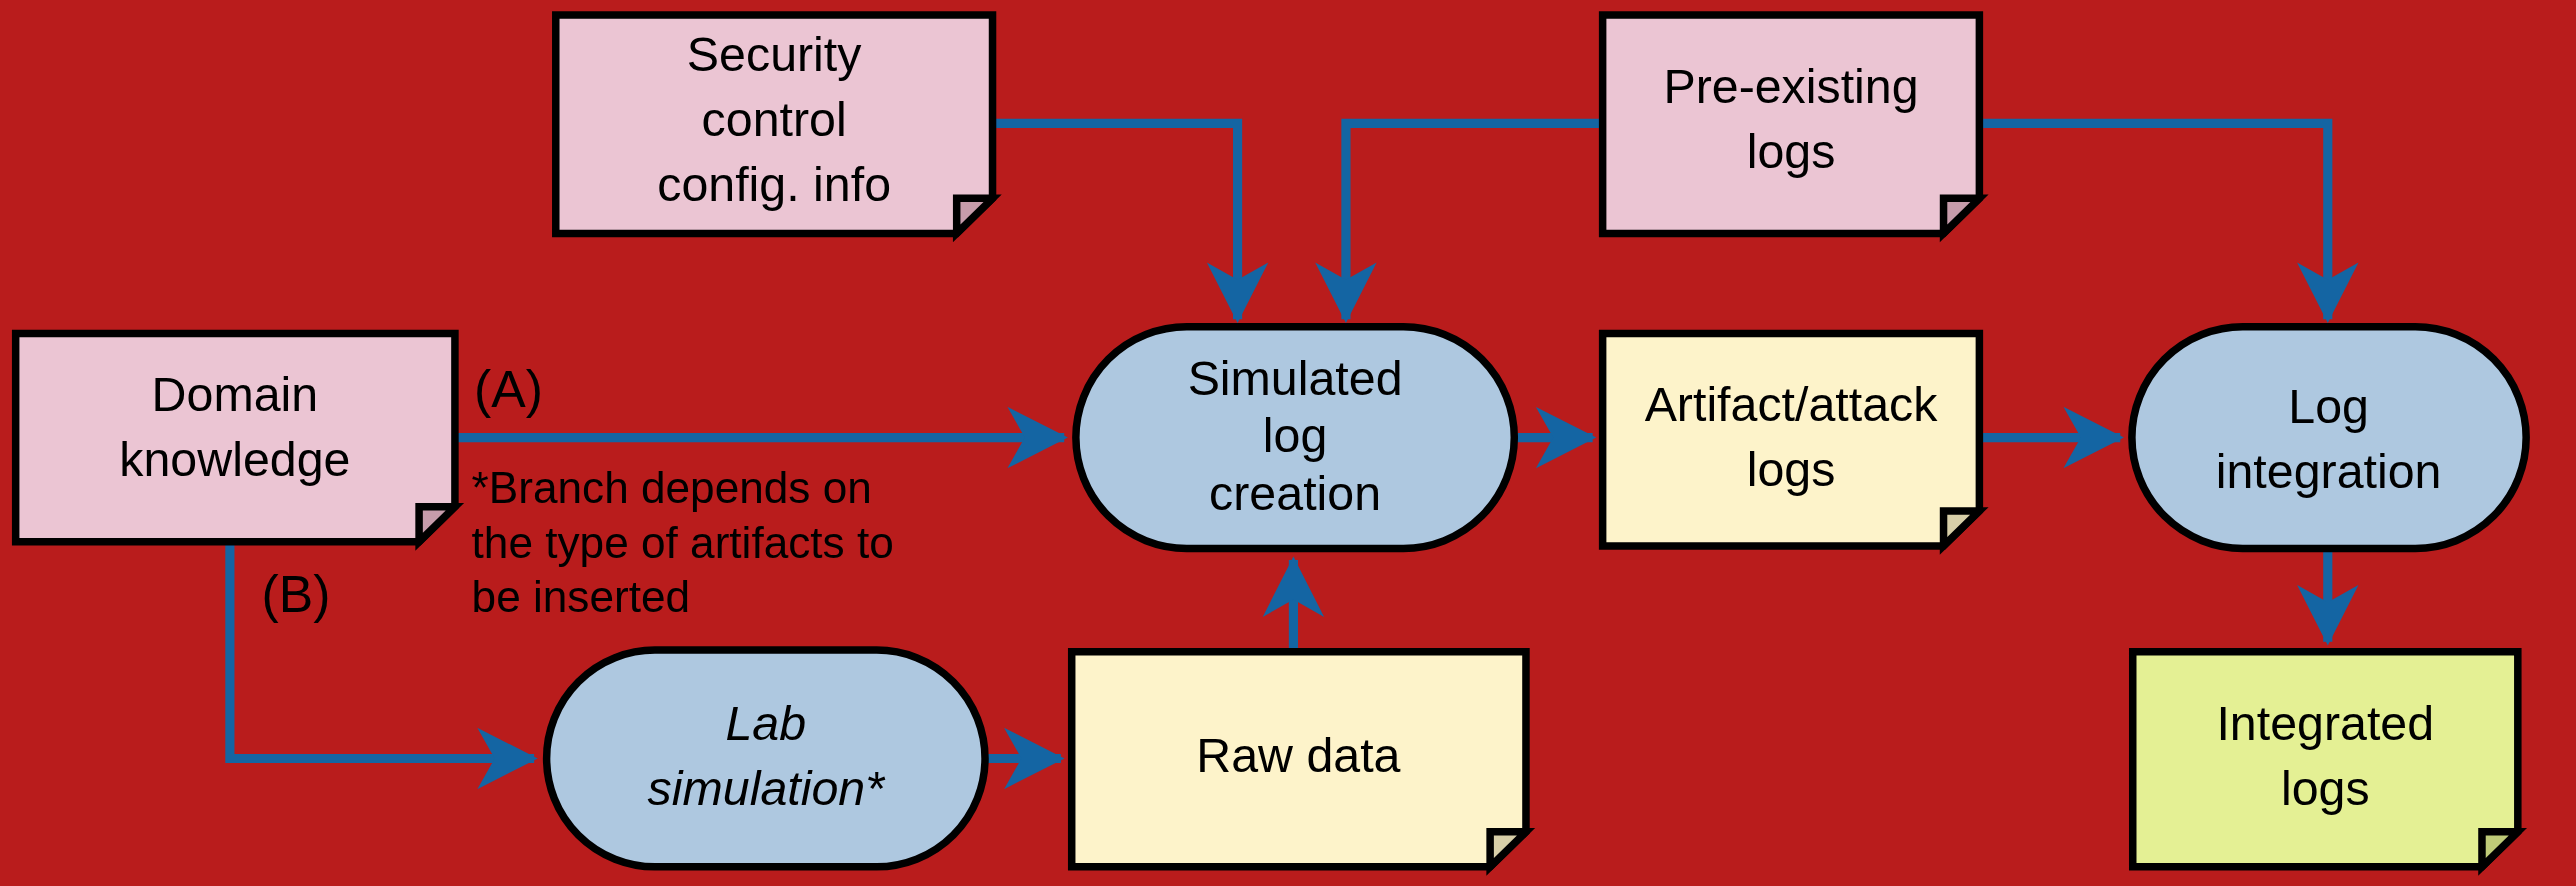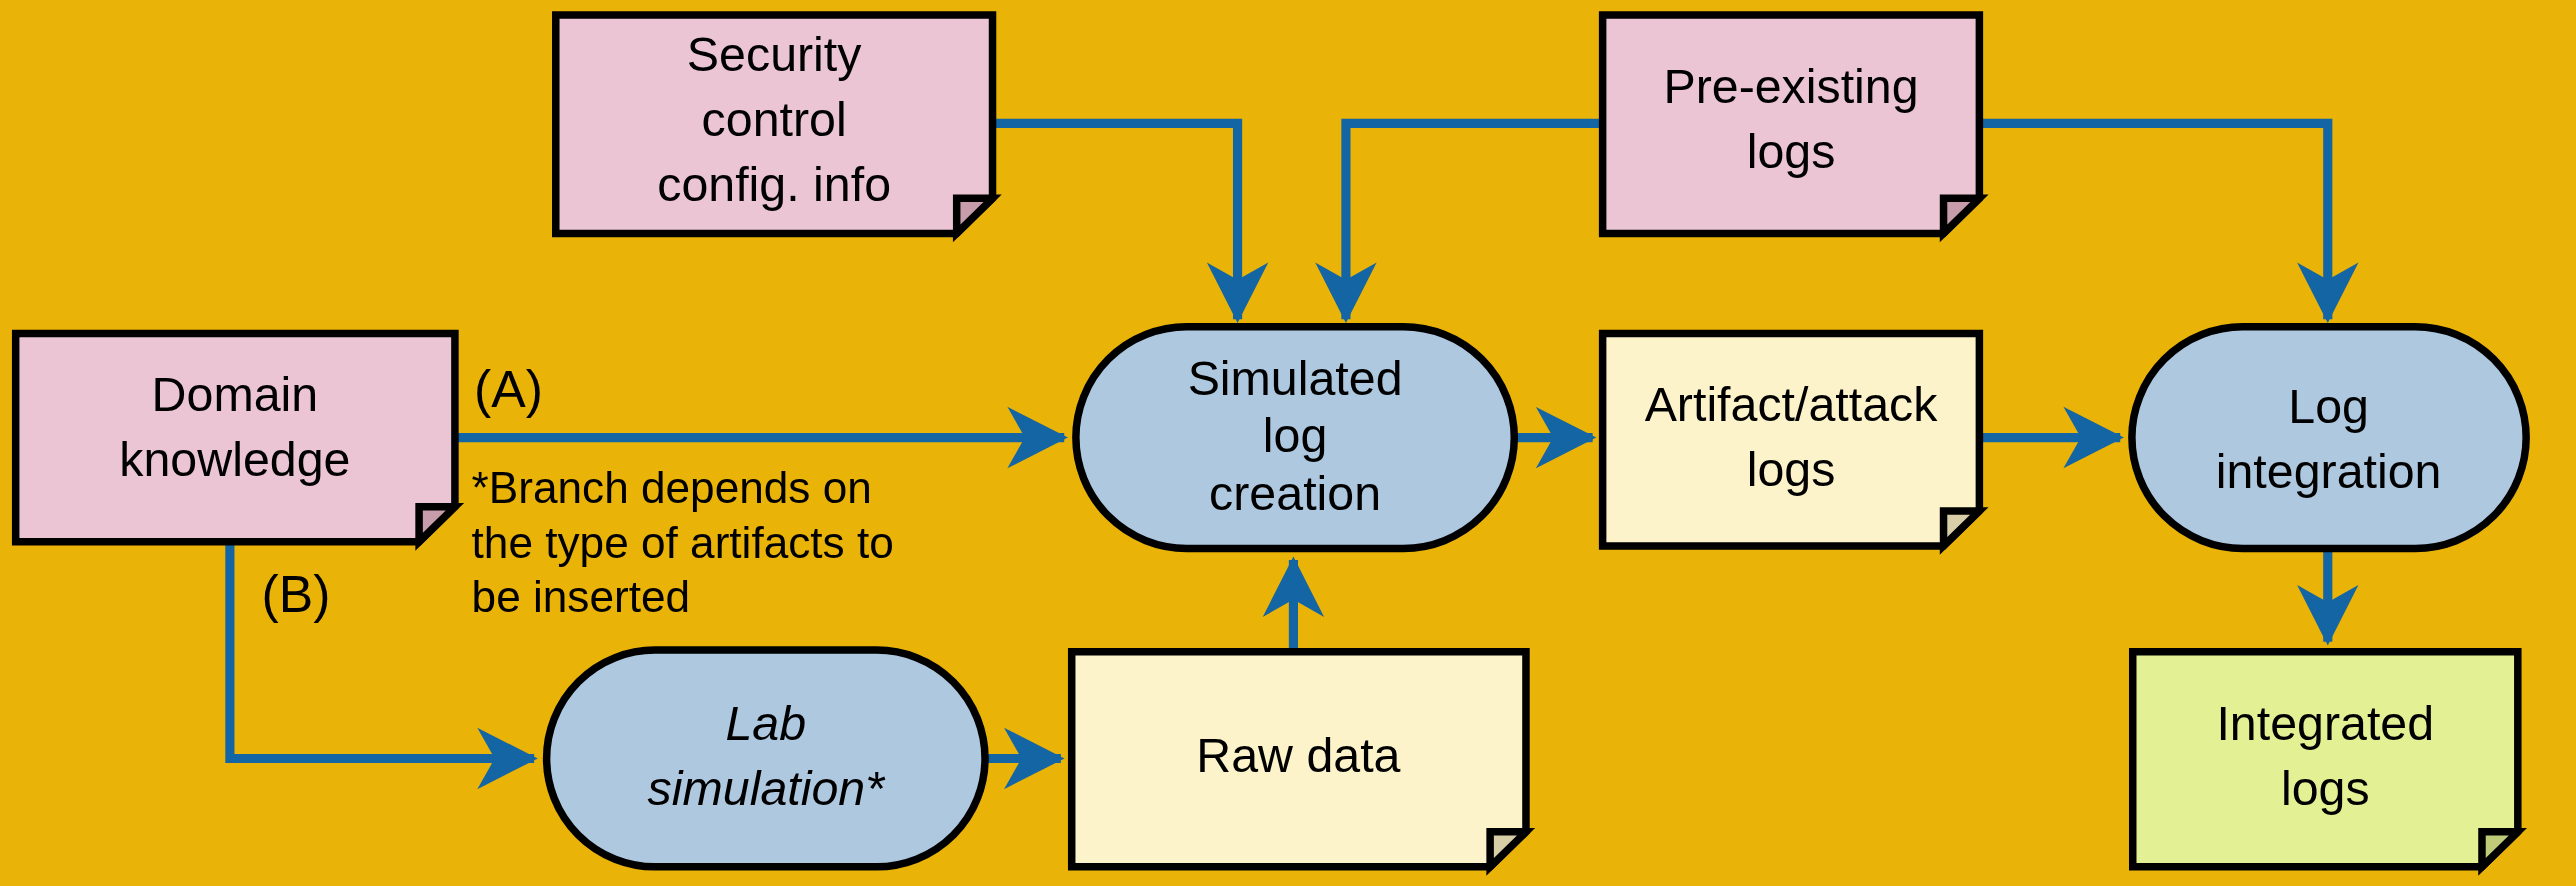--- a/index.html
+++ b/index.html
@@ -10,21 +10,21 @@
   body {
     width: 2576px;
     height: 886px;
     font-family: "Liberation Sans", sans-serif;
     overflow: hidden;
   }
   #diagram-root {
     position: relative;
     width: 2576px;
     height: 886px;
-    background: #eab308;
+    background: #b91c1c;
   }
   svg.flow {
     display: block;
     width: 2576px;
     height: 886px;
   }
   .node-label {
     font-family: "Liberation Sans", sans-serif;
     font-size: 58px;
     fill: #000000;

